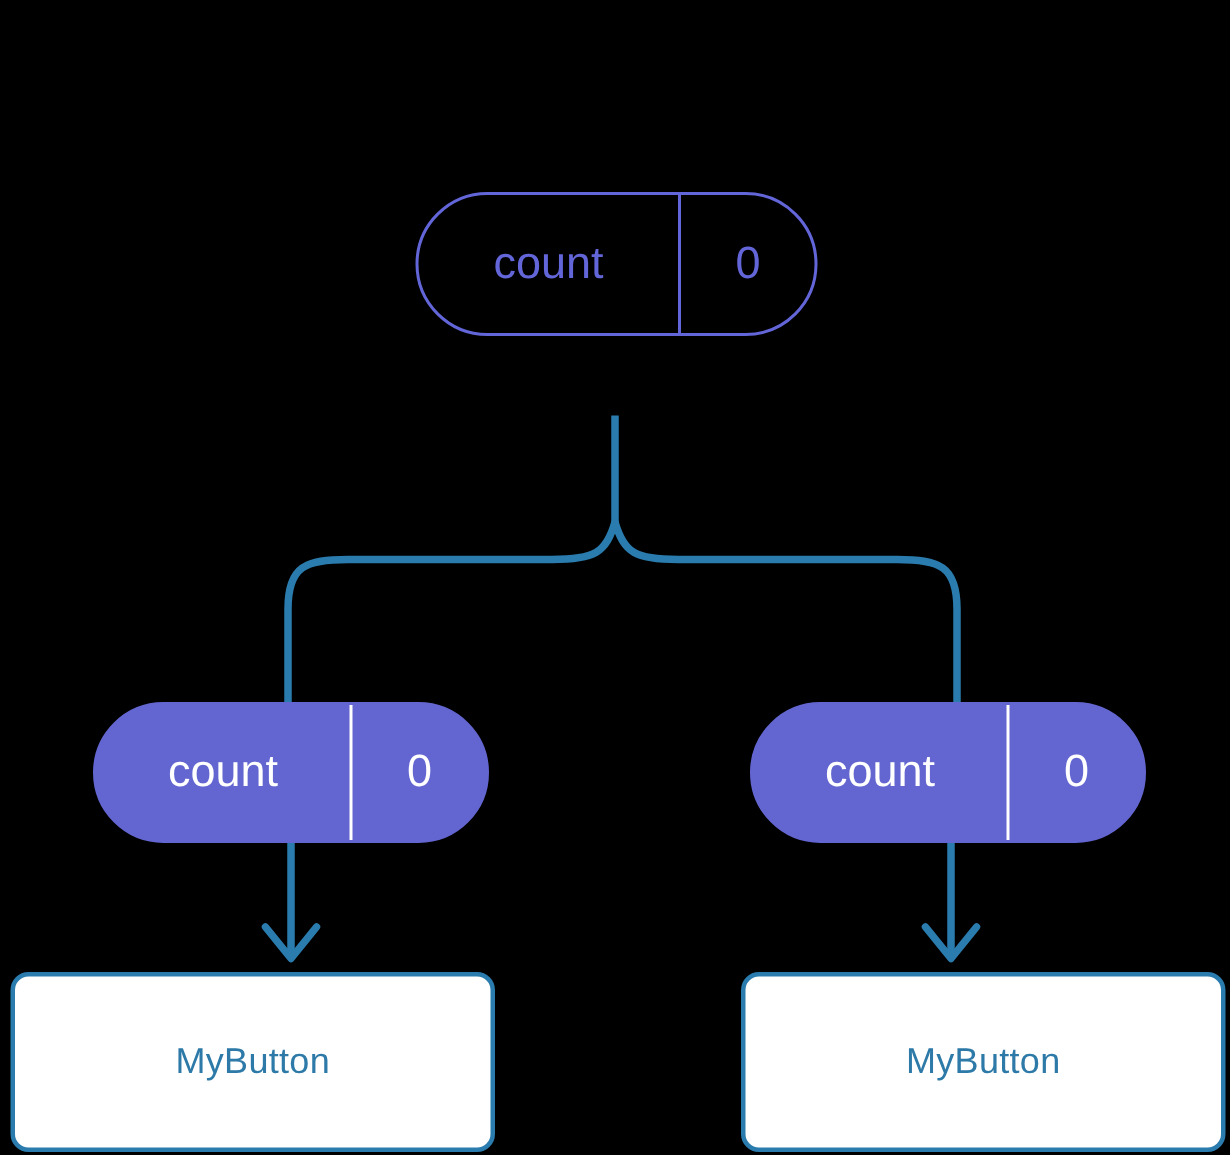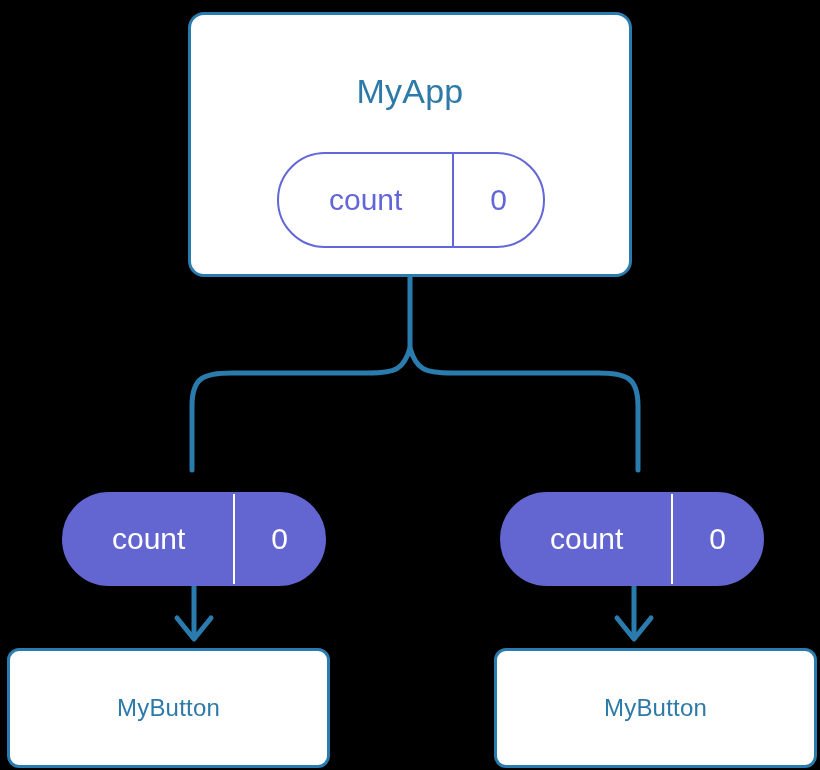--- a/index.html
+++ b/index.html
@@ -73,21 +73,20 @@
   .card-button .card-title { font-size: 24px; }
 
   
   .pill {
     position: absolute;
     box-sizing: border-box;
     display: flex;
     align-items: stretch;
     border-radius: 999px;
     z-index: 3;
-    margin-top: 24px;
   }
   .pill-key, .pill-val {
     display: flex;
     align-items: center;
     justify-content: center;
     box-sizing: border-box;
     font-size: 30px;
     font-weight: 400;
     white-space: nowrap;
   }
@@ -156,23 +155,20 @@
              C 626 373 638 377 638 406
              L 638 470" fill="none" stroke="#2b7cae" stroke-width="5" stroke-linecap="round" stroke-linejoin="round"></path>
 
     <line x1="194" y1="560" x2="194" y2="636" stroke="#2b7cae" stroke-width="5" stroke-linecap="butt"></line>
     <path d="M 177 618 L 194 639 L 211 618" fill="none" stroke="#2b7cae" stroke-width="5" stroke-linecap="round" stroke-linejoin="round"></path>
 
     <line x1="634" y1="560" x2="634" y2="636" stroke="#2b7cae" stroke-width="5" stroke-linecap="butt"></line>
     <path d="M 617 618 L 634 639 L 651 618" fill="none" stroke="#2b7cae" stroke-width="5" stroke-linecap="round" stroke-linejoin="round"></path>
   </svg>
 
-  <div class="card" id="card-myapp">
-    <div class="card-title">MyApp</div>
-  </div>
 
   <div class="pill pill-outline" id="pill-myapp-state">
     <div class="pill-key">count</div>
     <div class="pill-val">0</div>
   </div>
 
   <div class="pill pill-filled" id="pill-props-left">
     <div class="pill-key">count</div>
     <div class="pill-val">0</div>
   </div>

